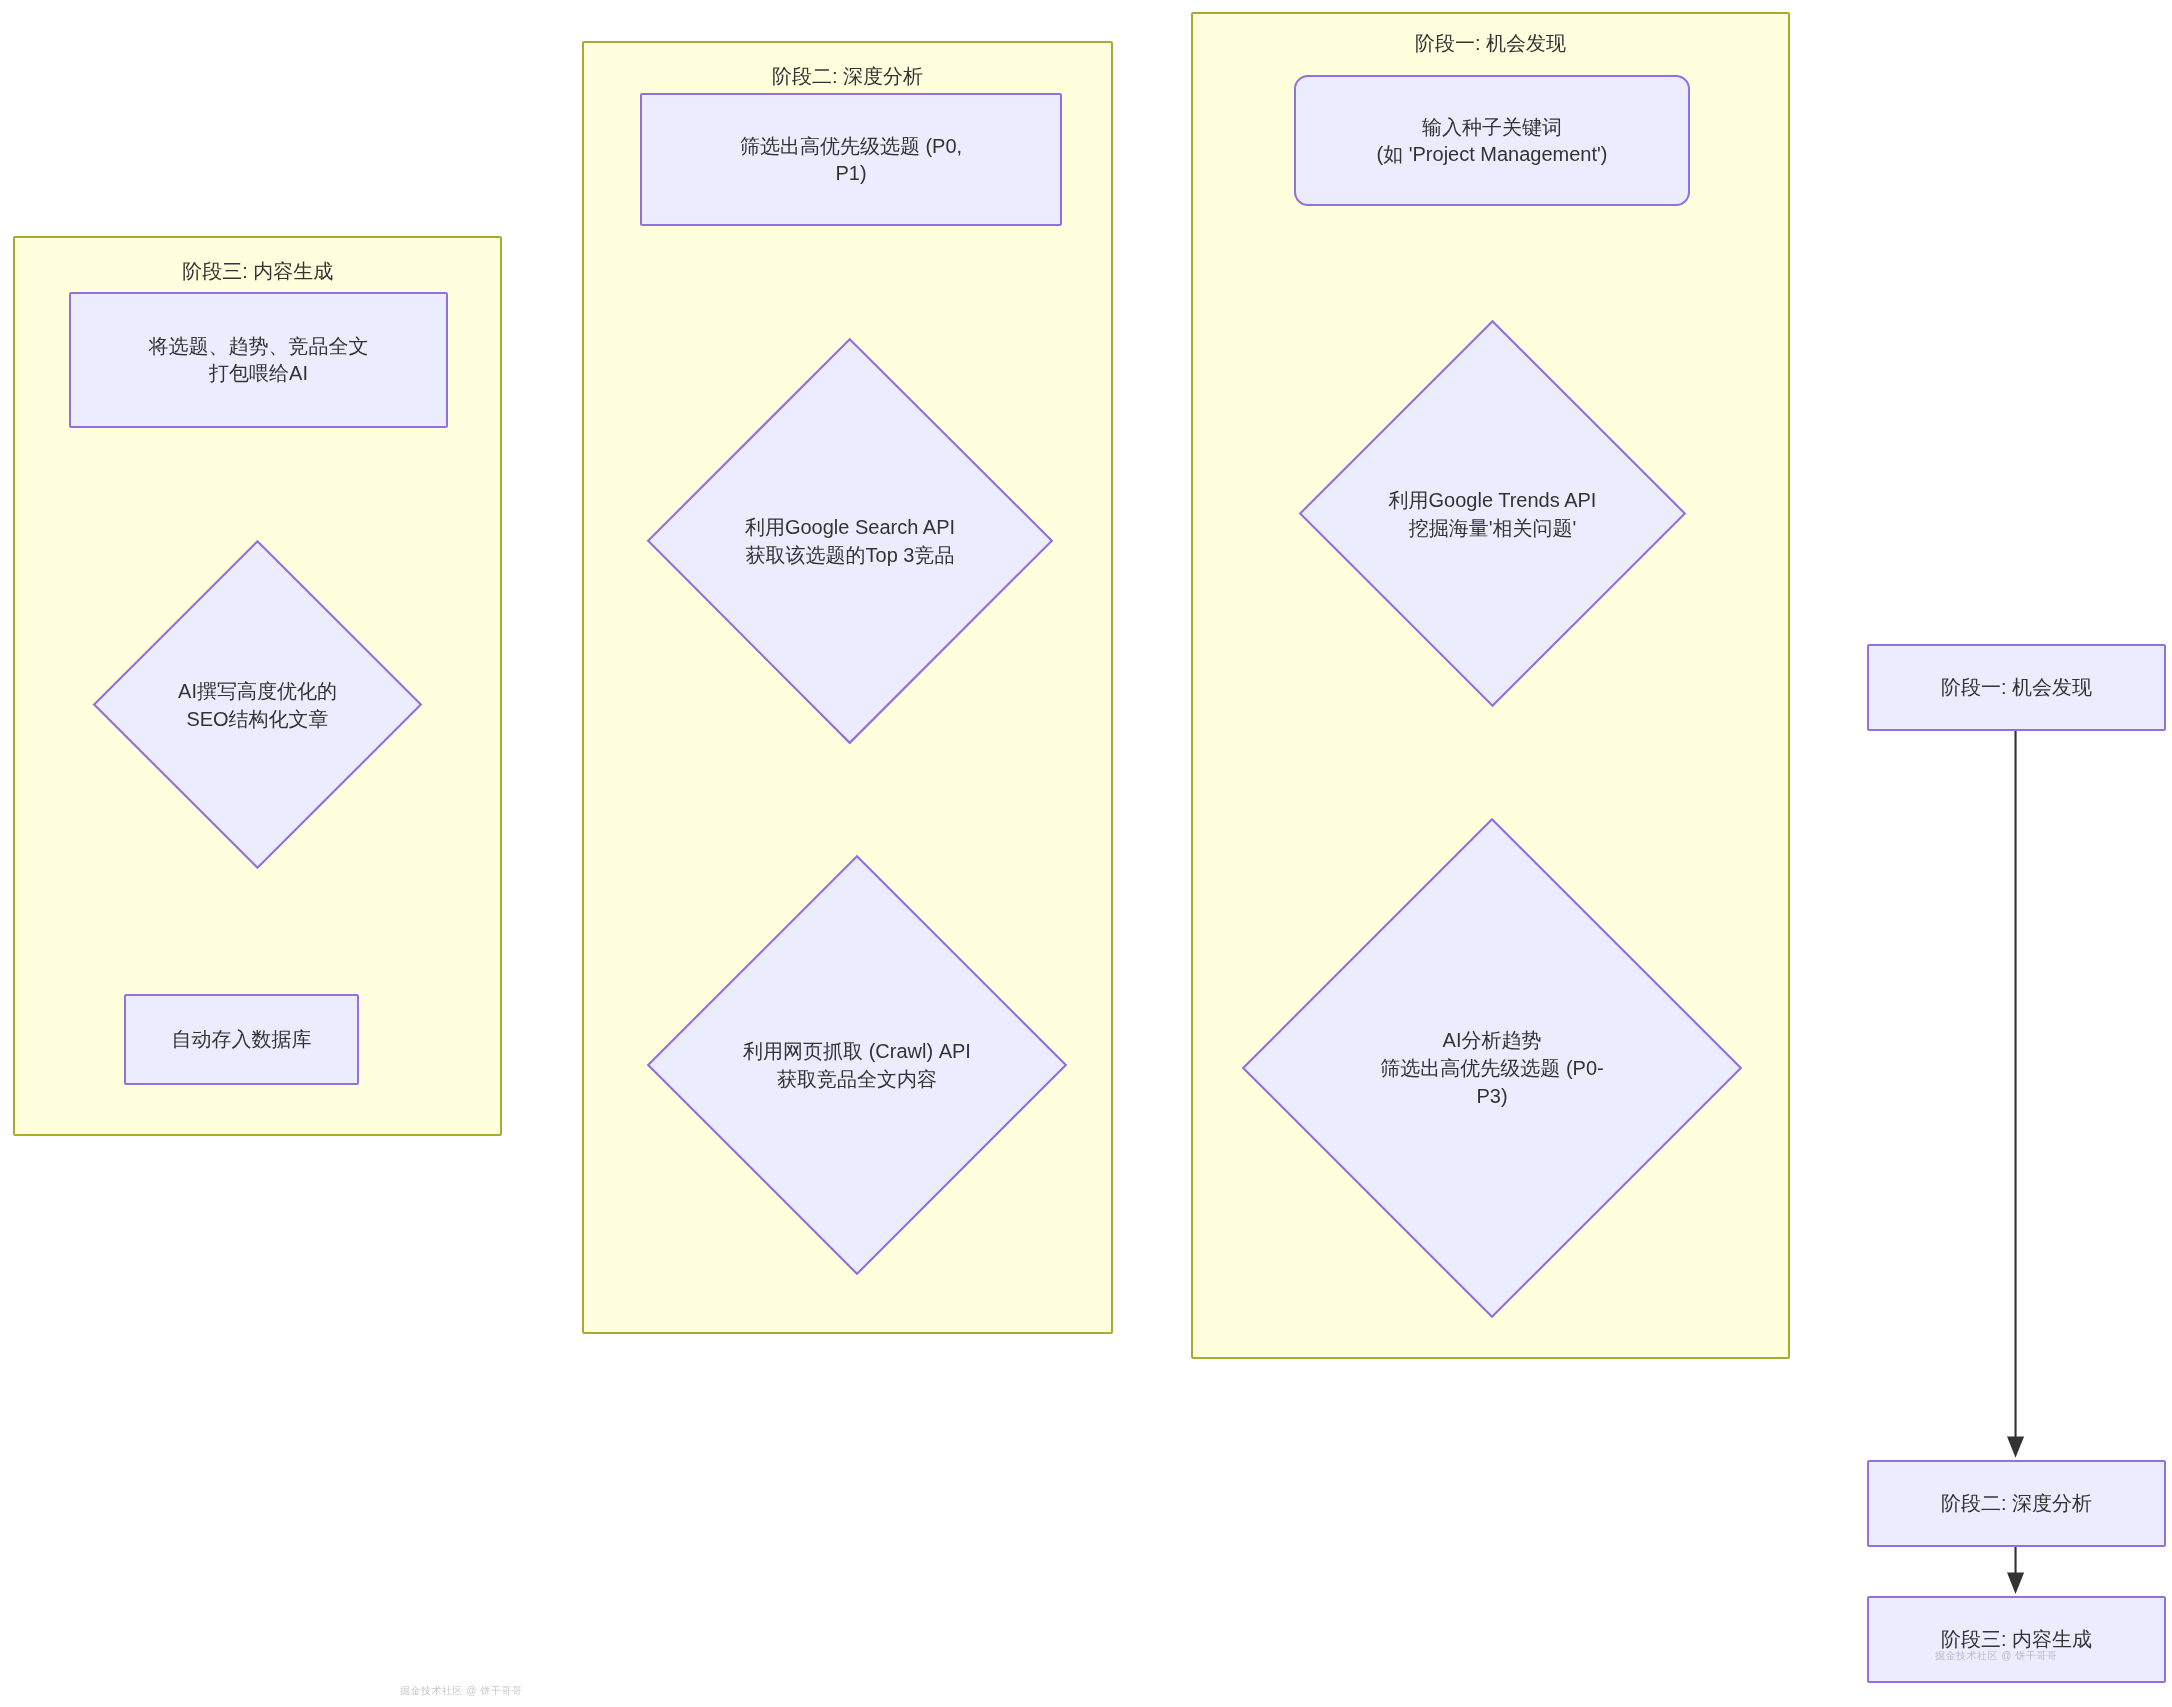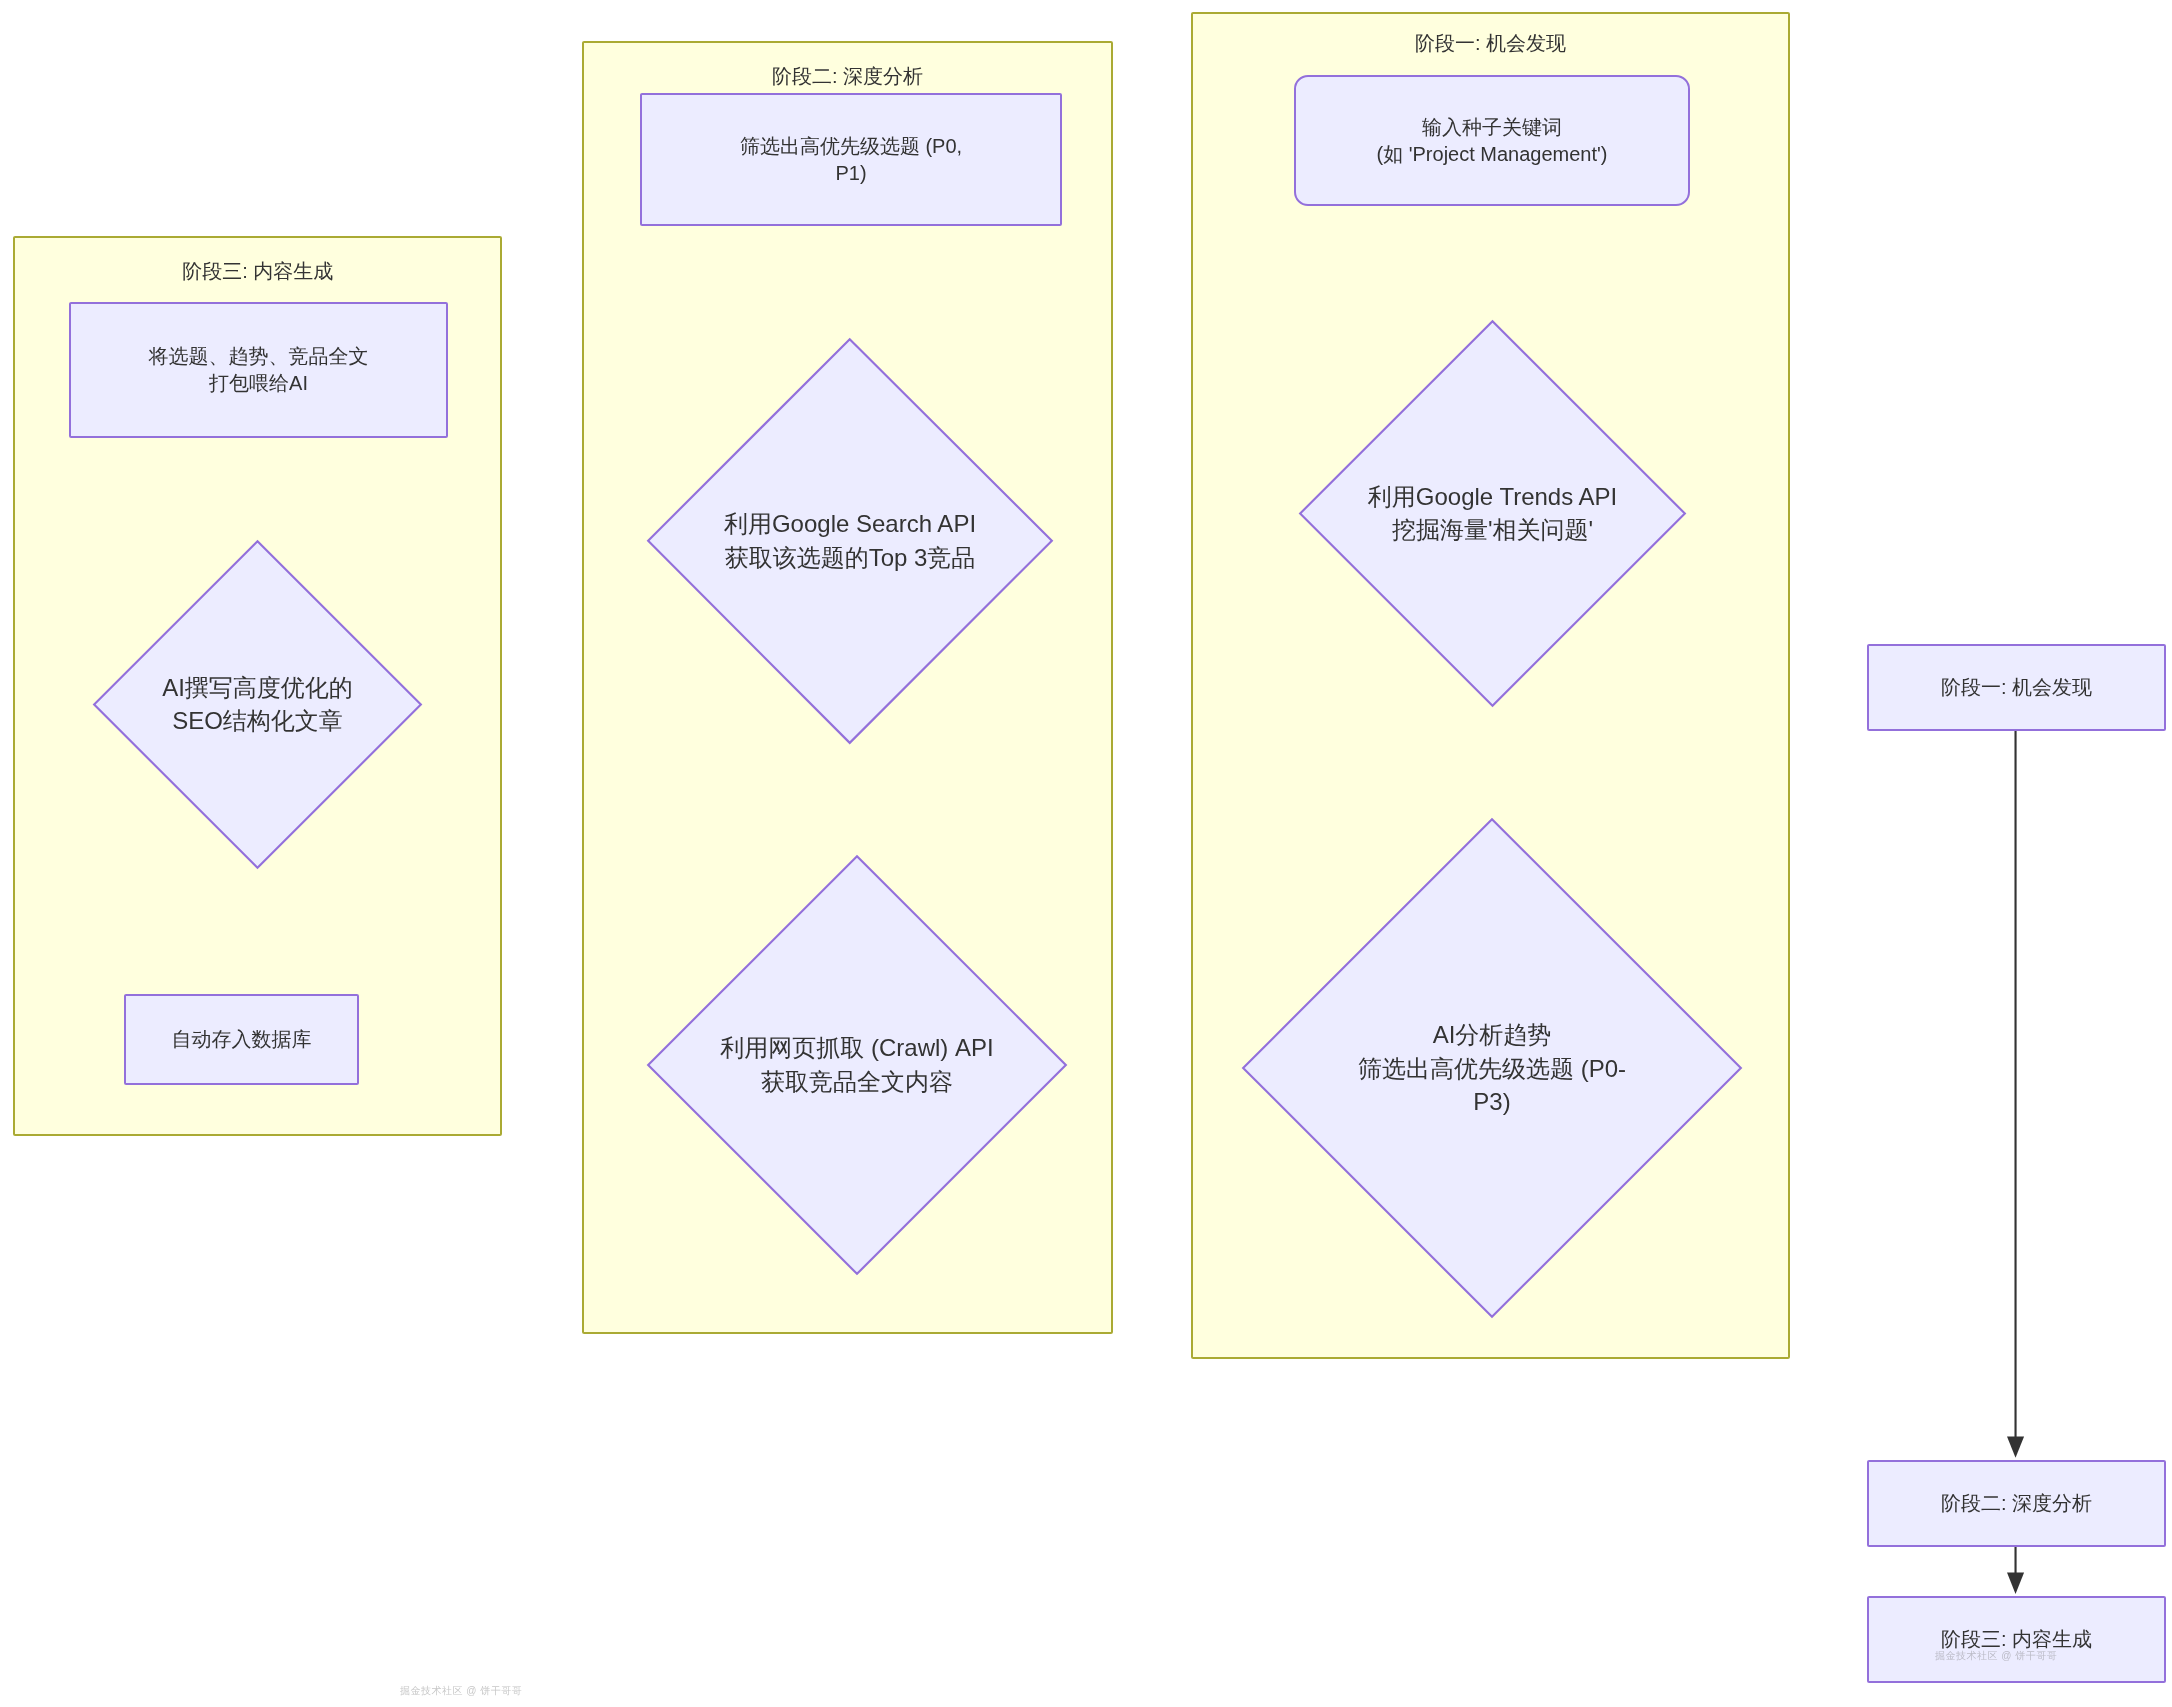--- a/index.html
+++ b/index.html
@@ -66,21 +66,21 @@
     overflow: visible;
   }
   .diamond-label {
     position: absolute;
     left: 0;
     top: 50%;
     width: 100%;
     transform: translateY(-50%);
     text-align: center;
     color: #333333;
-    font-size: 24px;
+    font-size: 20px;
     line-height: 1.4;
     pointer-events: none;
   }
   .diamond-label .line { display: block; }
 
   
   .edge-layer {
     position: absolute;
     left: 0;
     top: 0;
@@ -133,21 +133,21 @@
     <polygon class="arrow-head" points="3777,2732 3761,2692 3793,2692"></polygon>
 
     <path class="edge-path" d="M 3777 2898 L 3777 2955"></path>
     <polygon class="arrow-head" points="3777,2987 3761,2947 3793,2947"></polygon>
   </svg>
 
   <div class="phase-box" style="left:13.3px; top:236px; width:489px; height:900px;">
     <div class="phase-title" style="top:20px;">阶段三: 内容生成</div>
   </div>
 
-  <div class="rect-node" style="left:69px; top:302px; width:379px; height:136px;">
+  <div class="rect-node" style="left:69px; top:292px; width:379px; height:136px;">
     <div>
       <span class="line">将选题、趋势、竞品全文</span>
       <span class="line">打包喂给AI</span>
     </div>
   </div>
 
   <div class="diamond-wrap" style="left:92px; top:539px; width:331px; height:331px;">
     <svg width="331" height="331" viewBox="0 0 620 620">
       <polygon points="310,4 616,310 310,616 4,310" fill="#ececff" stroke="#9370db" stroke-width="4"></polygon>
     </svg>

